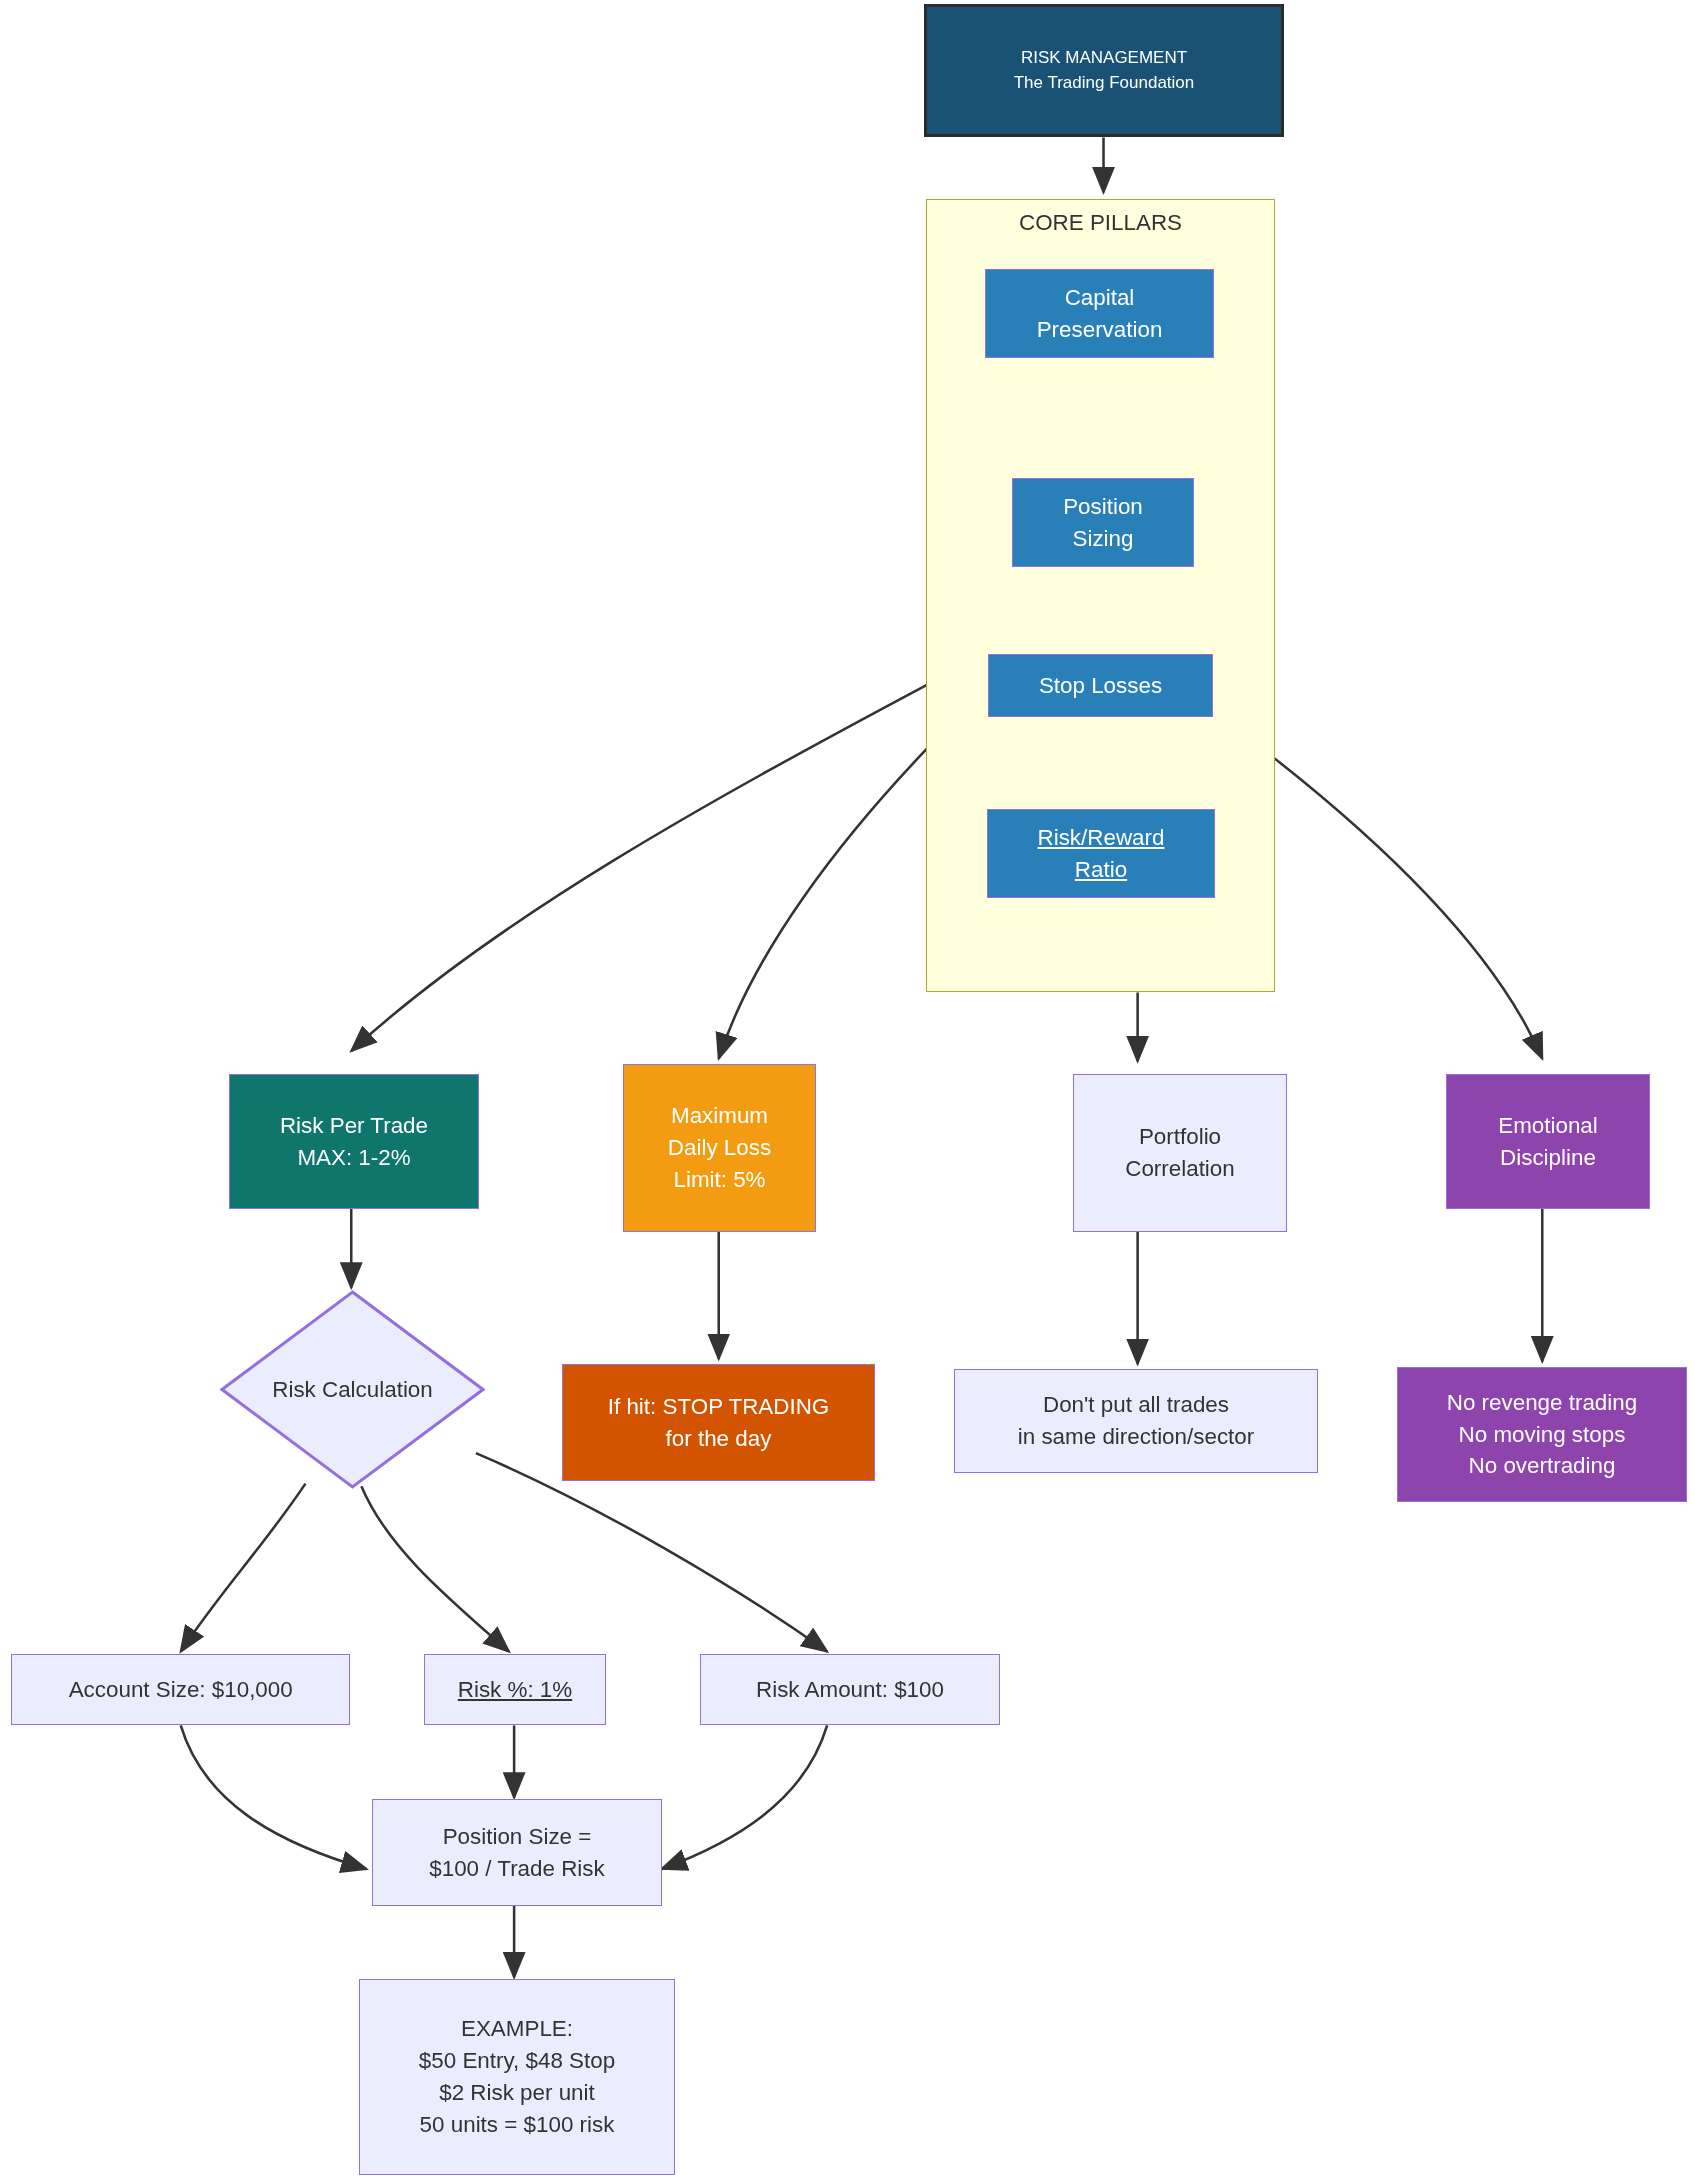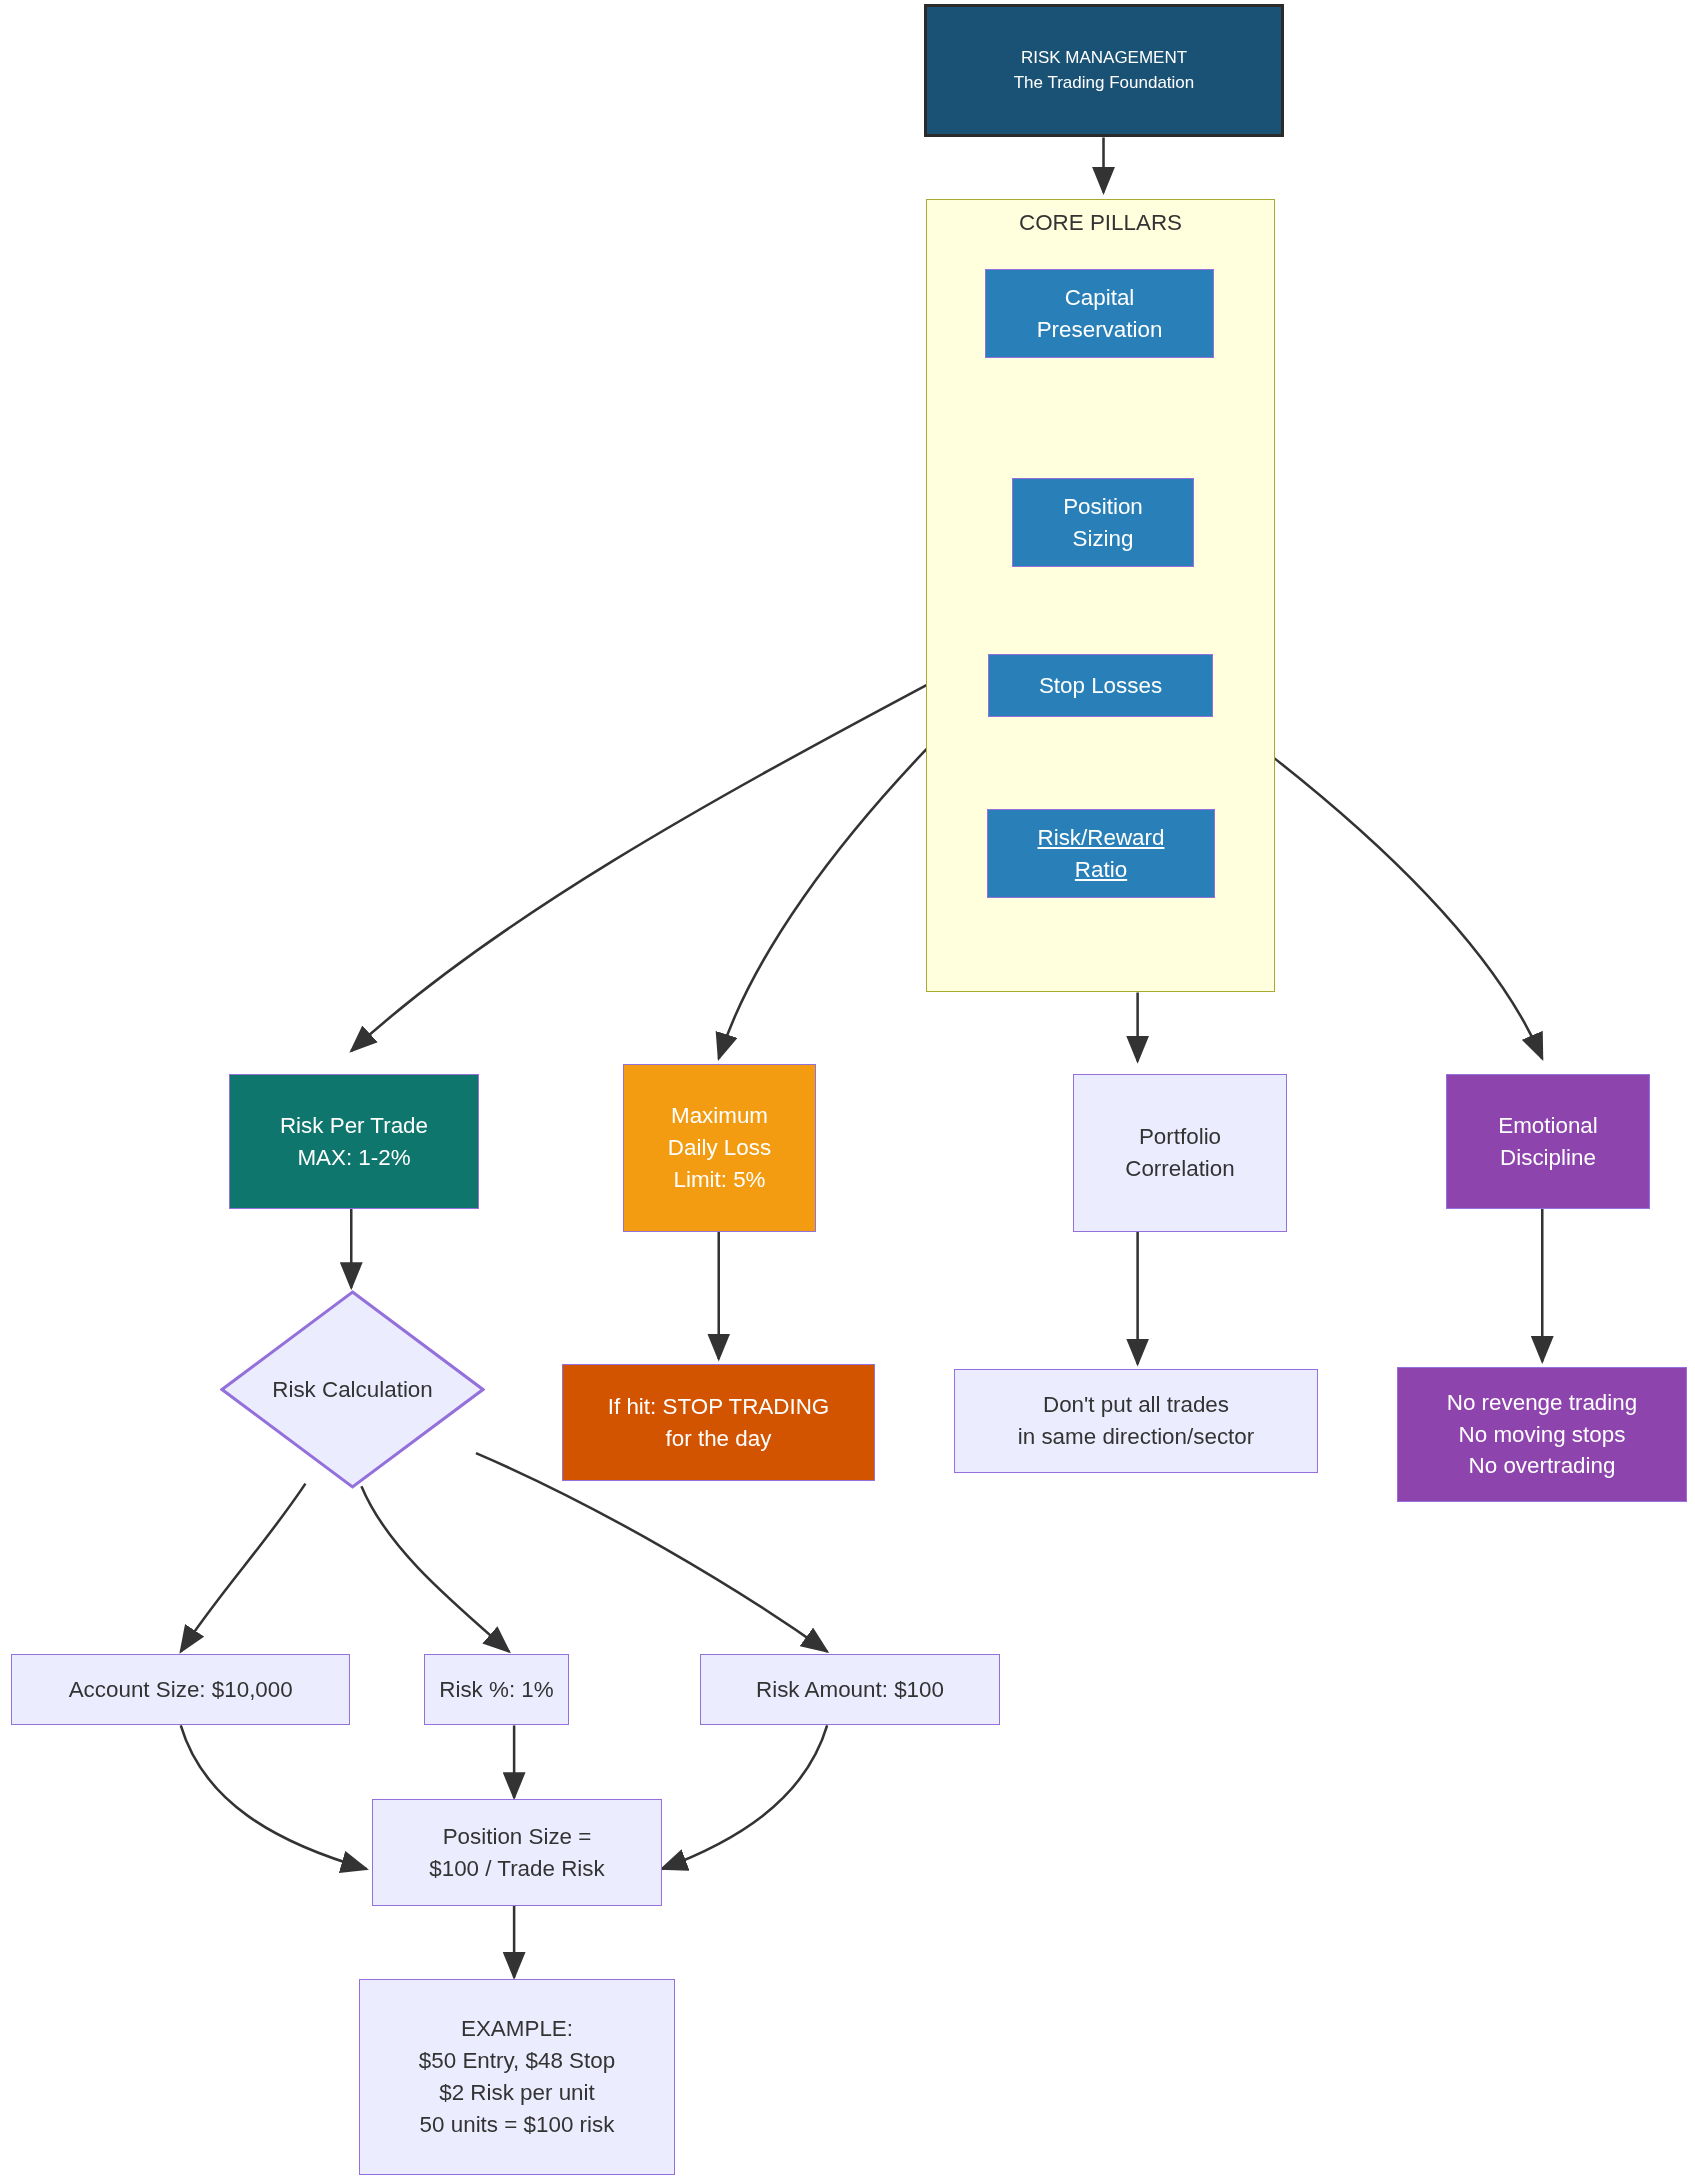--- a/index.html
+++ b/index.html
@@ -165,21 +165,21 @@
       <span>No revenge trading</span><br>
       <span>No moving stops</span><br>
       <span>No overtrading</span>
     </span>
   </div>
 
   <div class="node n-default" style="left:11.2px;top:1654px;width:339px;height:71px;font-size:22.4px;">
     <span class="lbl">Account Size: $10,000</span>
   </div>
 
-  <div class="node n-default" style="left:424px;top:1654px;width:145px;height:71px;font-size:22.4px;">
+  <div class="node n-default" style="left:424px;top:1654px;width:182px;height:71px;font-size:22.4px;text-decoration:underline;">
     <span class="lbl">Risk %: 1%</span>
   </div>
 
   <div class="node n-default" style="left:700px;top:1654px;width:300px;height:71px;font-size:22.4px;">
     <span class="lbl">Risk Amount: $100</span>
   </div>
 
   <div class="node n-default" style="left:372px;top:1799px;width:290px;height:107px;font-size:22.4px;">
     <span class="lbl">
       <span>Position Size =</span><br>

